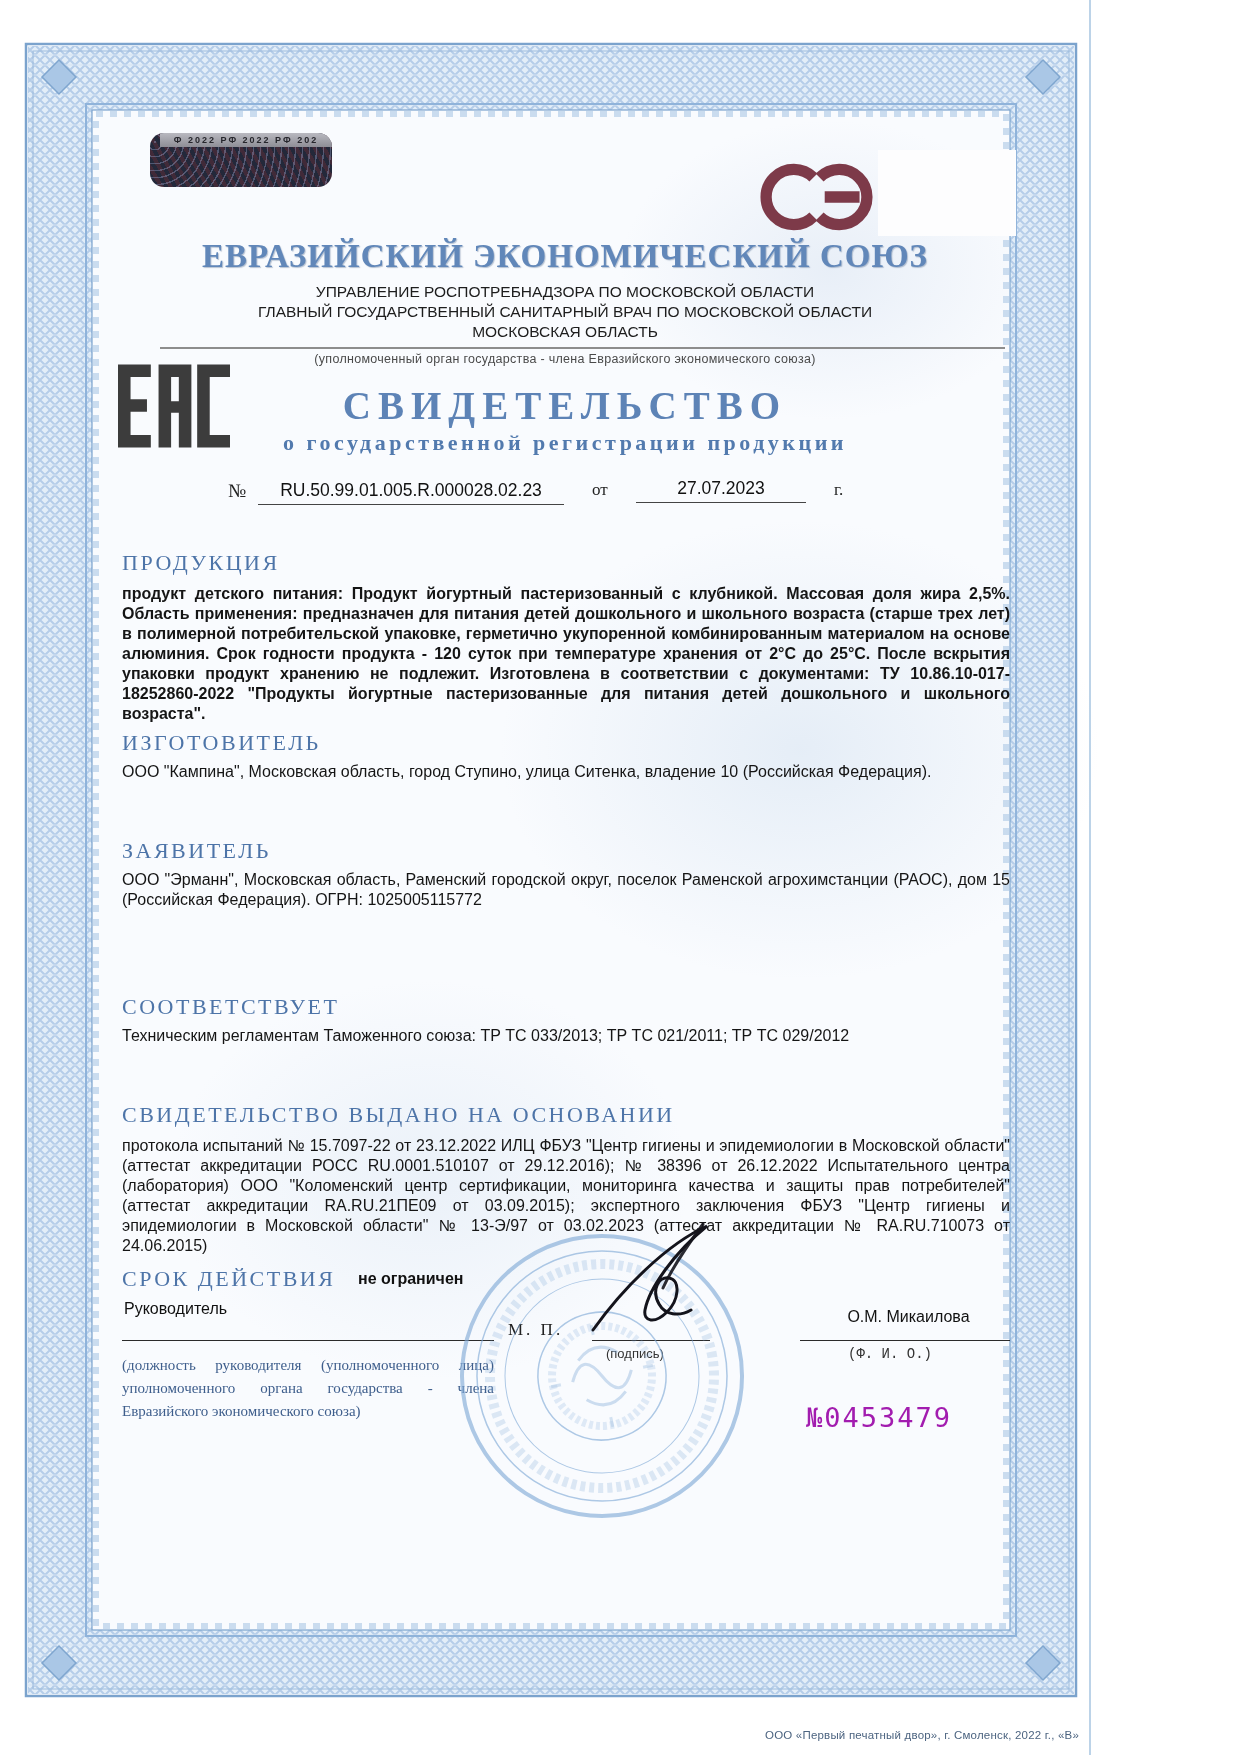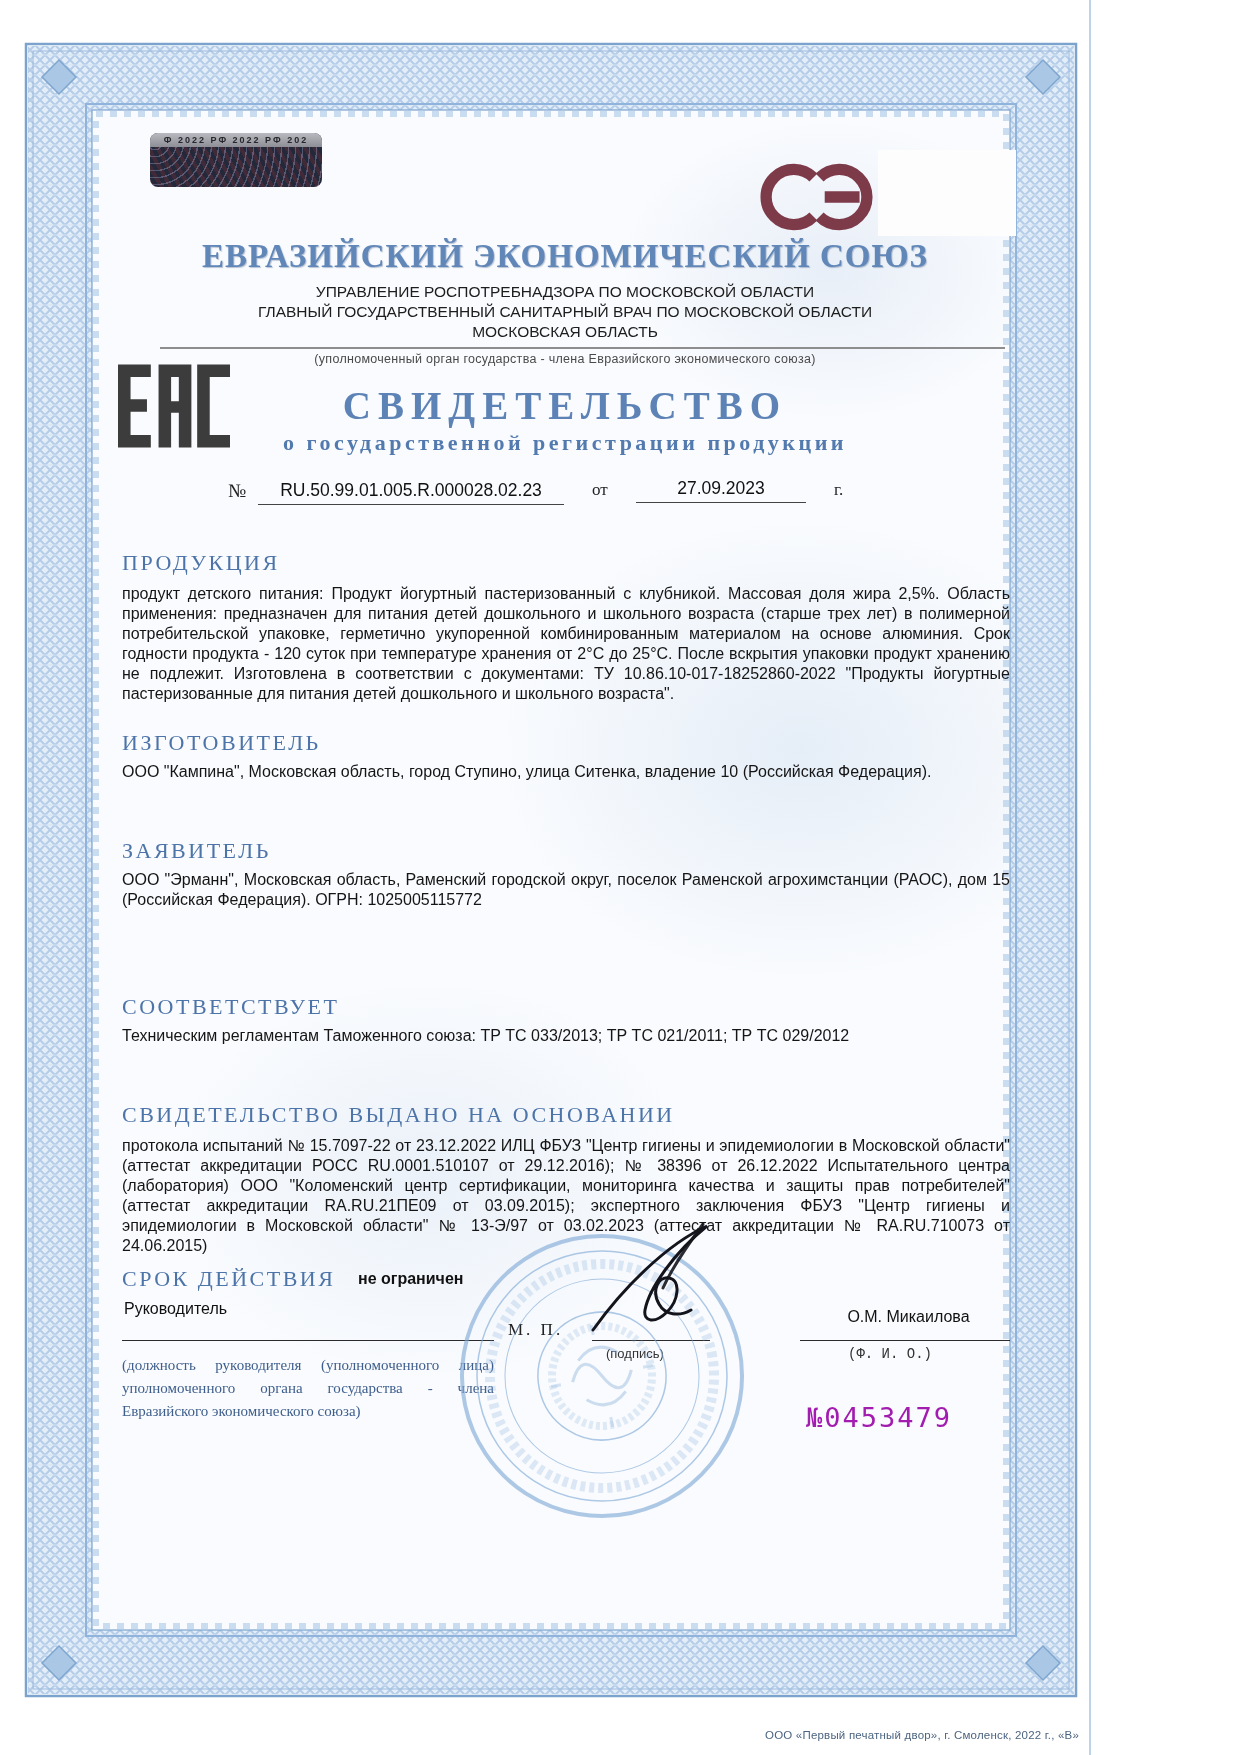--- a/index.html
+++ b/index.html
@@ -18,26 +18,27 @@
   #wm1 { left:500px; top:520px; width:600px; height:460px;
          background:radial-gradient(closest-side, rgba(183,206,230,.30), rgba(183,206,230,0)); }
   #wm2 { left:170px; top:980px; width:520px; height:400px;
          background:radial-gradient(closest-side, rgba(183,206,230,.22), rgba(183,206,230,0)); }
   #wm3 { left:620px; top:120px; width:420px; height:300px;
          background:radial-gradient(closest-side, rgba(200,215,235,.35), rgba(200,215,235,0)); }
   #scan-line { left:1089px; top:0; width:2px; height:1755px; background:#bcd3e8; }
   #white-patch { left:878px; top:150px; width:138px; height:86px; background:#fdfdfe; }
 
   
-  #hologram { left:150px; top:133px; width:172px; height:54px; border-radius:8px;
+  #hologram { left:150px; top:133px; width:172px; height:54px; border-radius:14px;
     background:
       repeating-radial-gradient(circle at 5px 9px, rgba(150,160,200,.4) 0 1.4px, transparent 1.4px 7px),
       repeating-linear-gradient(60deg, rgba(120,55,85,.35) 0 4px, rgba(35,50,90,.35) 4px 8px),
       #232329;
     overflow:hidden;
+    padding-left:10px;
   }
   #hologram .band { height:14px; background:linear-gradient(#b9b9c0,#8e8e96);
     font-size:9px; font-weight:bold; letter-spacing:2px; color:#26262c;
     text-align:center; line-height:14px; white-space:nowrap; }
 
   
   #se-logo { left:756px; top:156px; }
   #eac-mark { left:118px; top:362px; }
 
   
@@ -64,21 +65,21 @@
   #from-label { top:480px; left:592px; font-family:"Liberation Serif", serif; font-size:17px; color:#222; }
   #date-value { top:478px; left:636px; width:170px; text-align:center; font-size:17.5px; color:#111;
     border-bottom:1.5px solid #444; padding-bottom:3px; }
   #year-label { top:480px; left:834px; font-family:"Liberation Serif", serif; font-size:17px; color:#222; }
 
   
   .sec-h { position:absolute; left:122px; font-family:"Liberation Serif", serif;
     font-size:22px; letter-spacing:2.5px; color:#4d74a8; }
   .body-text { position:absolute; left:122px; width:888px; font-size:16px;
     line-height:20px; color:#151515; text-align:justify; }
-  #h-product { top:550px;text-align:center; }  #b-product { top:584px; }
+  #h-product { top:550px;text-align:center; }  #b-product { top:584px;font-weight:bold; }
   #h-manu    { top:730px; }  #b-manu    { top:762px; }
   #h-appl    { top:838px; }  #b-appl    { top:870px; }
   #h-comp    { top:994px; }  #b-comp    { top:1026px; }
   #h-basis   { top:1102px; } #b-basis   { top:1136px; }
   #h-term    { top:1266px; }
   #v-term    { top:1270px; left:358px; font-size:16px; font-weight:bold; color:#111; }
 
   
   #position-label { top:1300px; left:124px; font-size:16px; color:#111; }
   .line { position:absolute; height:0; border-top:1.5px solid #2b2b2b; }
@@ -162,21 +163,21 @@
       <path d="M82 2 h34 v13 h-21 v60 h21 v13 h-34 z"></path>
     </g>
   </svg>
 
   <div class="abs" id="main-title">СВИДЕТЕЛЬСТВО</div>
   <div class="abs" id="sub-title">о государственной регистрации продукции</div>
 
   <div class="abs" id="num-label">№</div>
   <div class="abs" id="num-value">RU.50.99.01.005.R.000028.02.23</div>
   <div class="abs" id="from-label">от</div>
-  <div class="abs" id="date-value">27.09.2023</div>
+  <div class="abs" id="date-value">27.07.2023</div>
   <div class="abs" id="year-label">г.</div>
 
   <div class="sec-h" id="h-product">ПРОДУКЦИЯ</div>
   <div class="body-text" id="b-product">продукт детского питания: Продукт йогуртный пастеризованный с клубникой. Массовая доля жира 2,5%. Область применения: предназначен для питания детей дошкольного и школьного возраста (старше трех лет) в полимерной потребительской упаковке, герметично укупоренной комбинированным материалом на основе алюминия. Срок годности продукта - 120 суток при температуре хранения от 2°С до 25°С. После вскрытия упаковки продукт хранению не подлежит. Изготовлена в соответствии с документами: ТУ 10.86.10-017-18252860-2022 "Продукты йогуртные пастеризованные для питания детей дошкольного и школьного возраста".</div>
 
   <div class="sec-h" id="h-manu">ИЗГОТОВИТЕЛЬ</div>
   <div class="body-text" id="b-manu">ООО "Кампина", Московская область, город Ступино, улица Ситенка, владение 10 (Российская Федерация).</div>
 
   <div class="sec-h" id="h-appl">ЗАЯВИТЕЛЬ</div>
   <div class="body-text" id="b-appl">ООО "Эрманн", Московская область, Раменский городской округ, поселок Раменской агрохимстанции (РАОС), дом 15 (Российская Федерация). ОГРН: 1025005115772</div>

